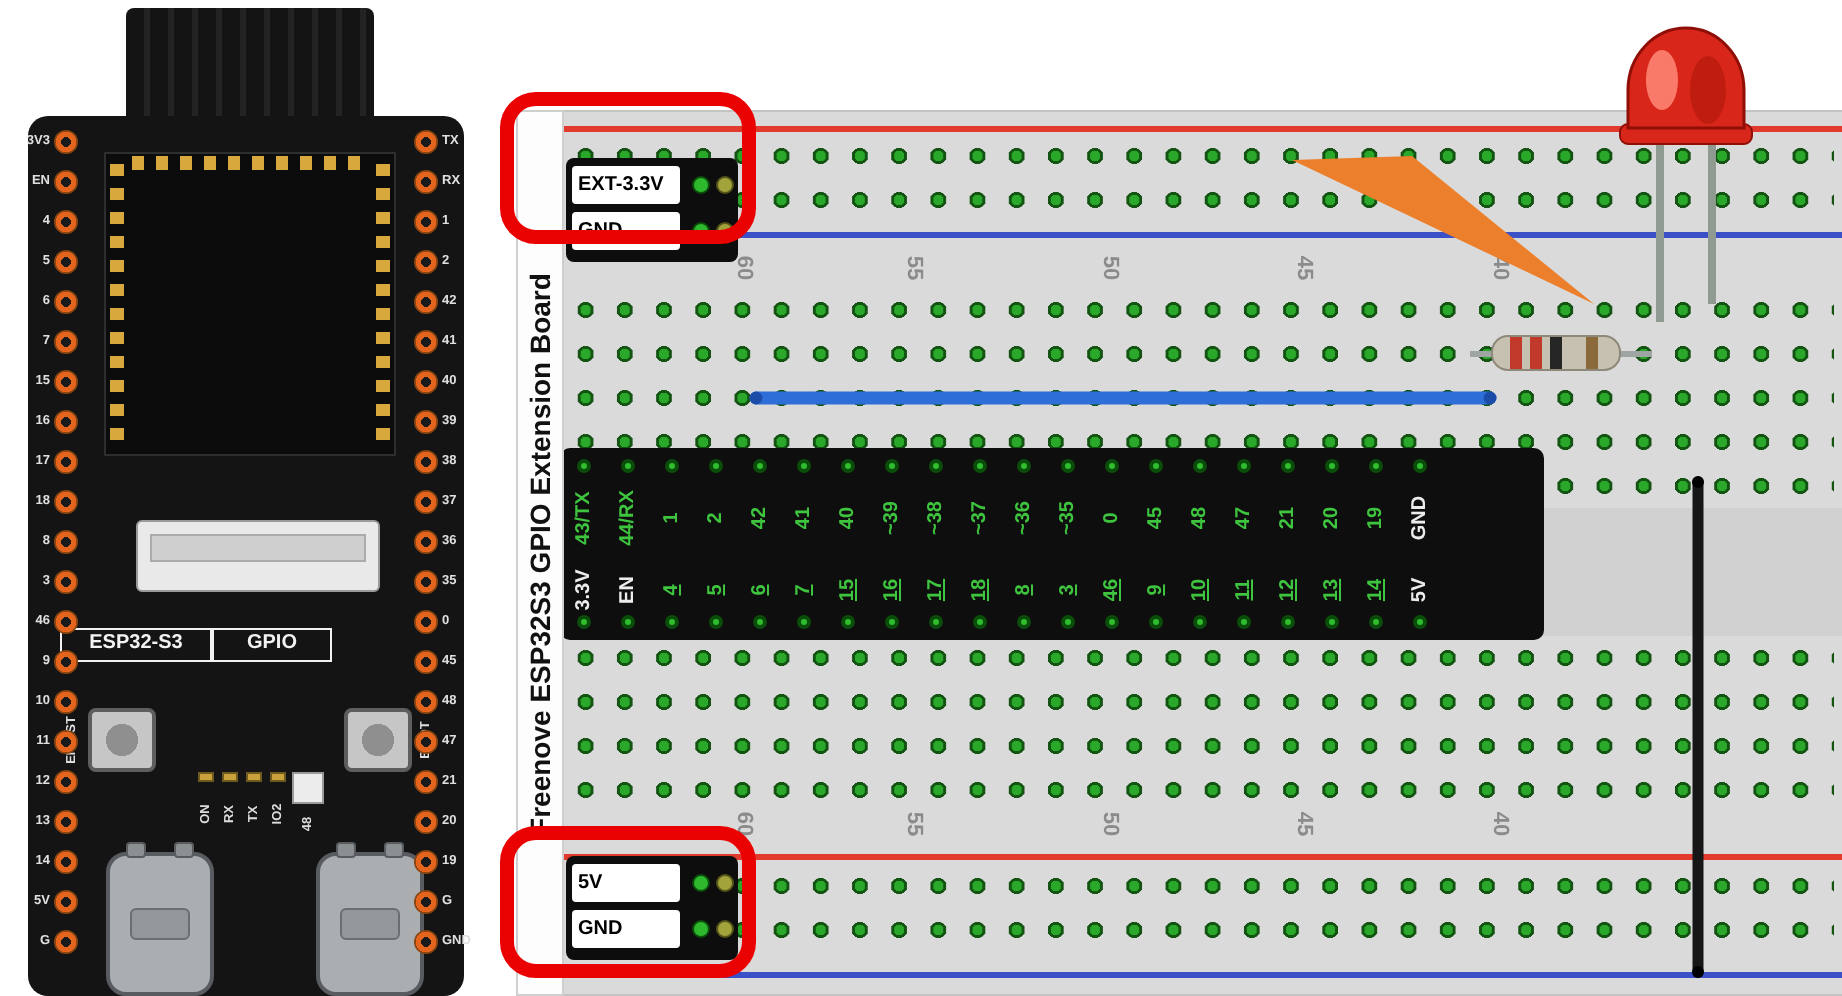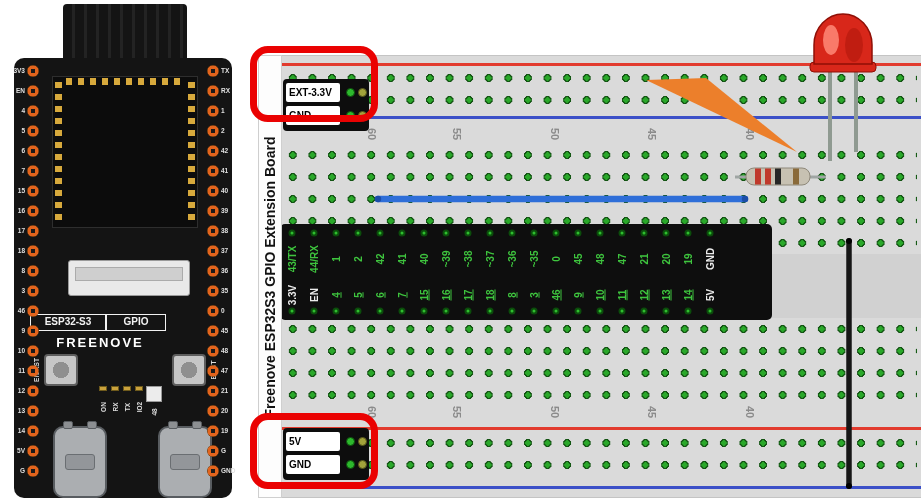--- a/index.html
+++ b/index.html
@@ -125,21 +125,20 @@
   <div class="esp-board"></div>
   <div class="esp-module"></div>
   <div class="pads-v l"></div>
   <div class="pads-v r"></div>
   <div class="pads-h"></div>
   <div class="fpc">
     <div class="fpc-inner"></div>
   </div>
   <div class="chip-box a">ESP32-S3</div>
   <div class="chip-box b">GPIO</div>
-  <div class="brand">FREENOVE</div>
   <div class="btn l"></div>
   <div class="btn r"></div>
   <span class="btn-label" style="left:36px;top:370px">EN/RST</span>
   <span class="btn-label" style="left:213px;top:370px">BOOT</span>
   <div class="rgb-led"></div>
   <span class="btn-label" style="left:154px;top:412px">48</span>
   <div class="usb a">
     <div class="usb-tab" style="left:8px"></div>
     <div class="usb-tab" style="left:32px"></div>
     <div class="usb-slot"></div>

